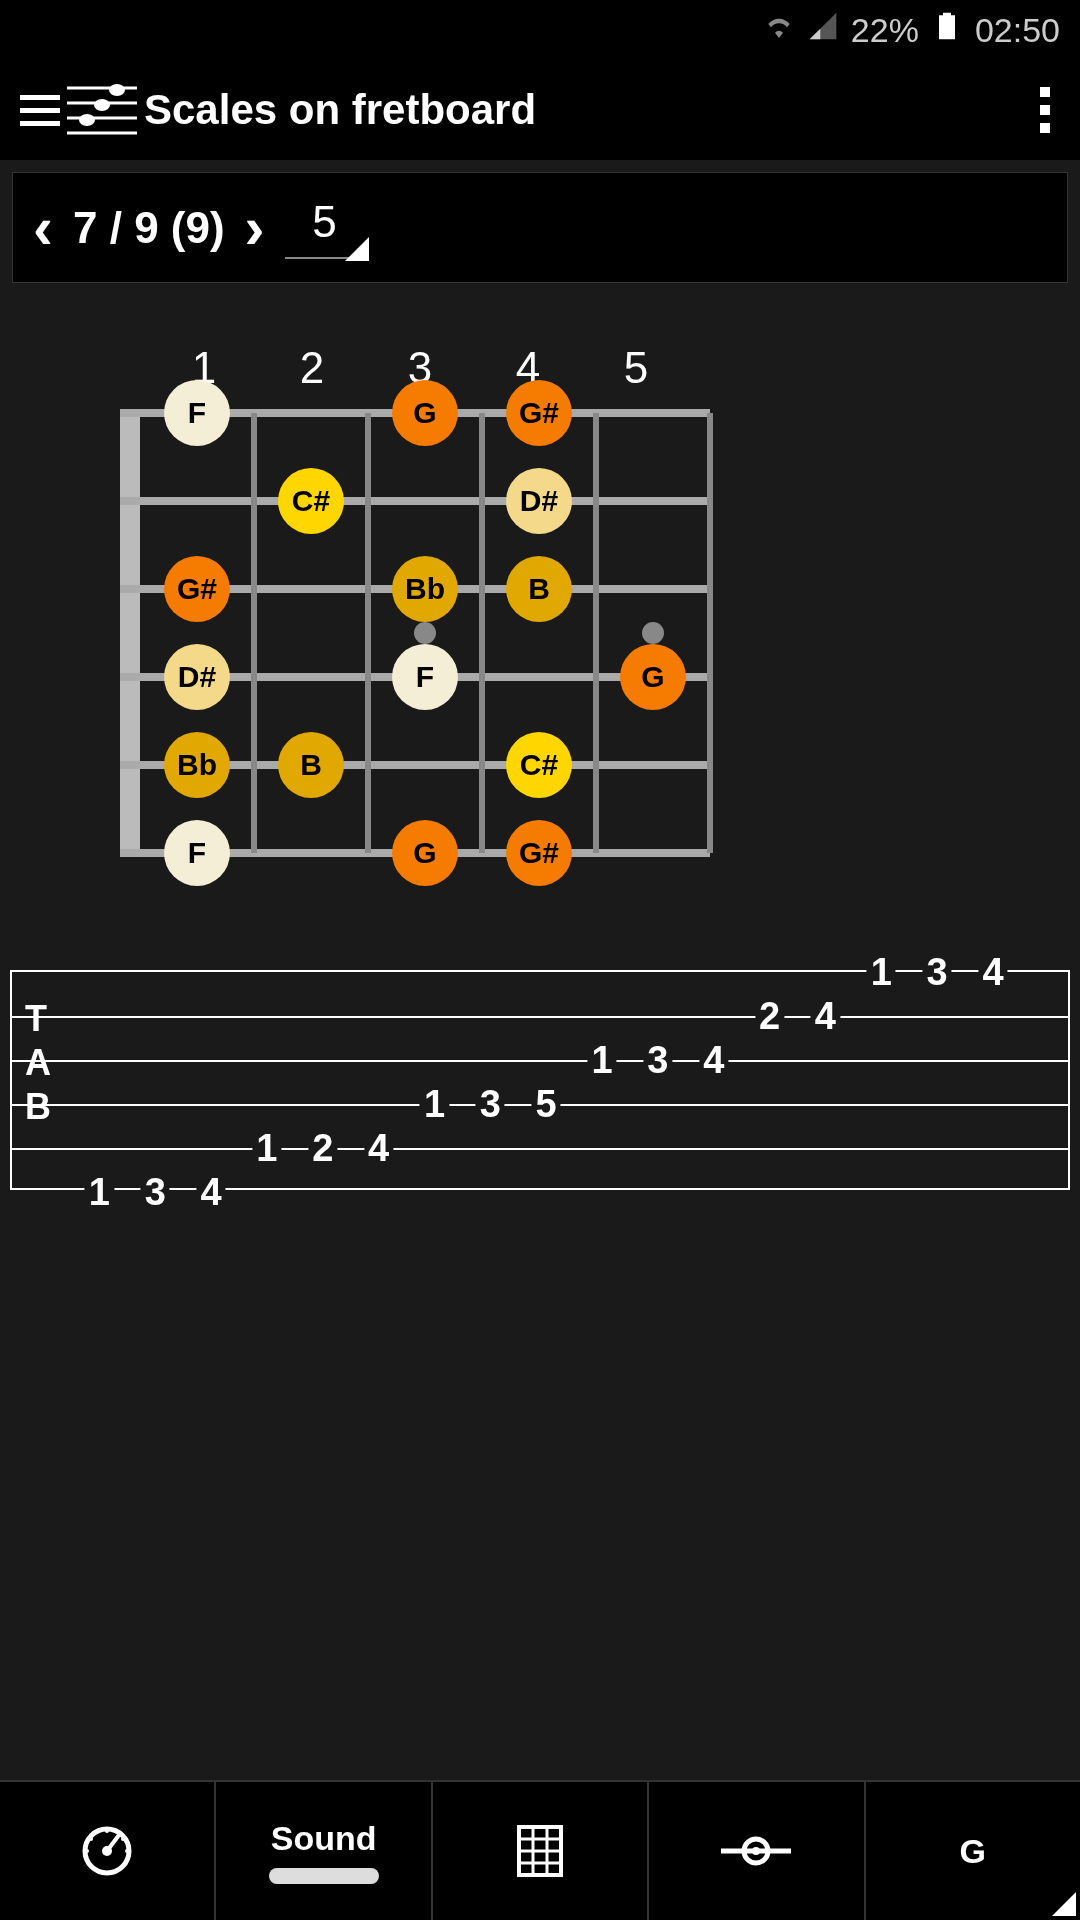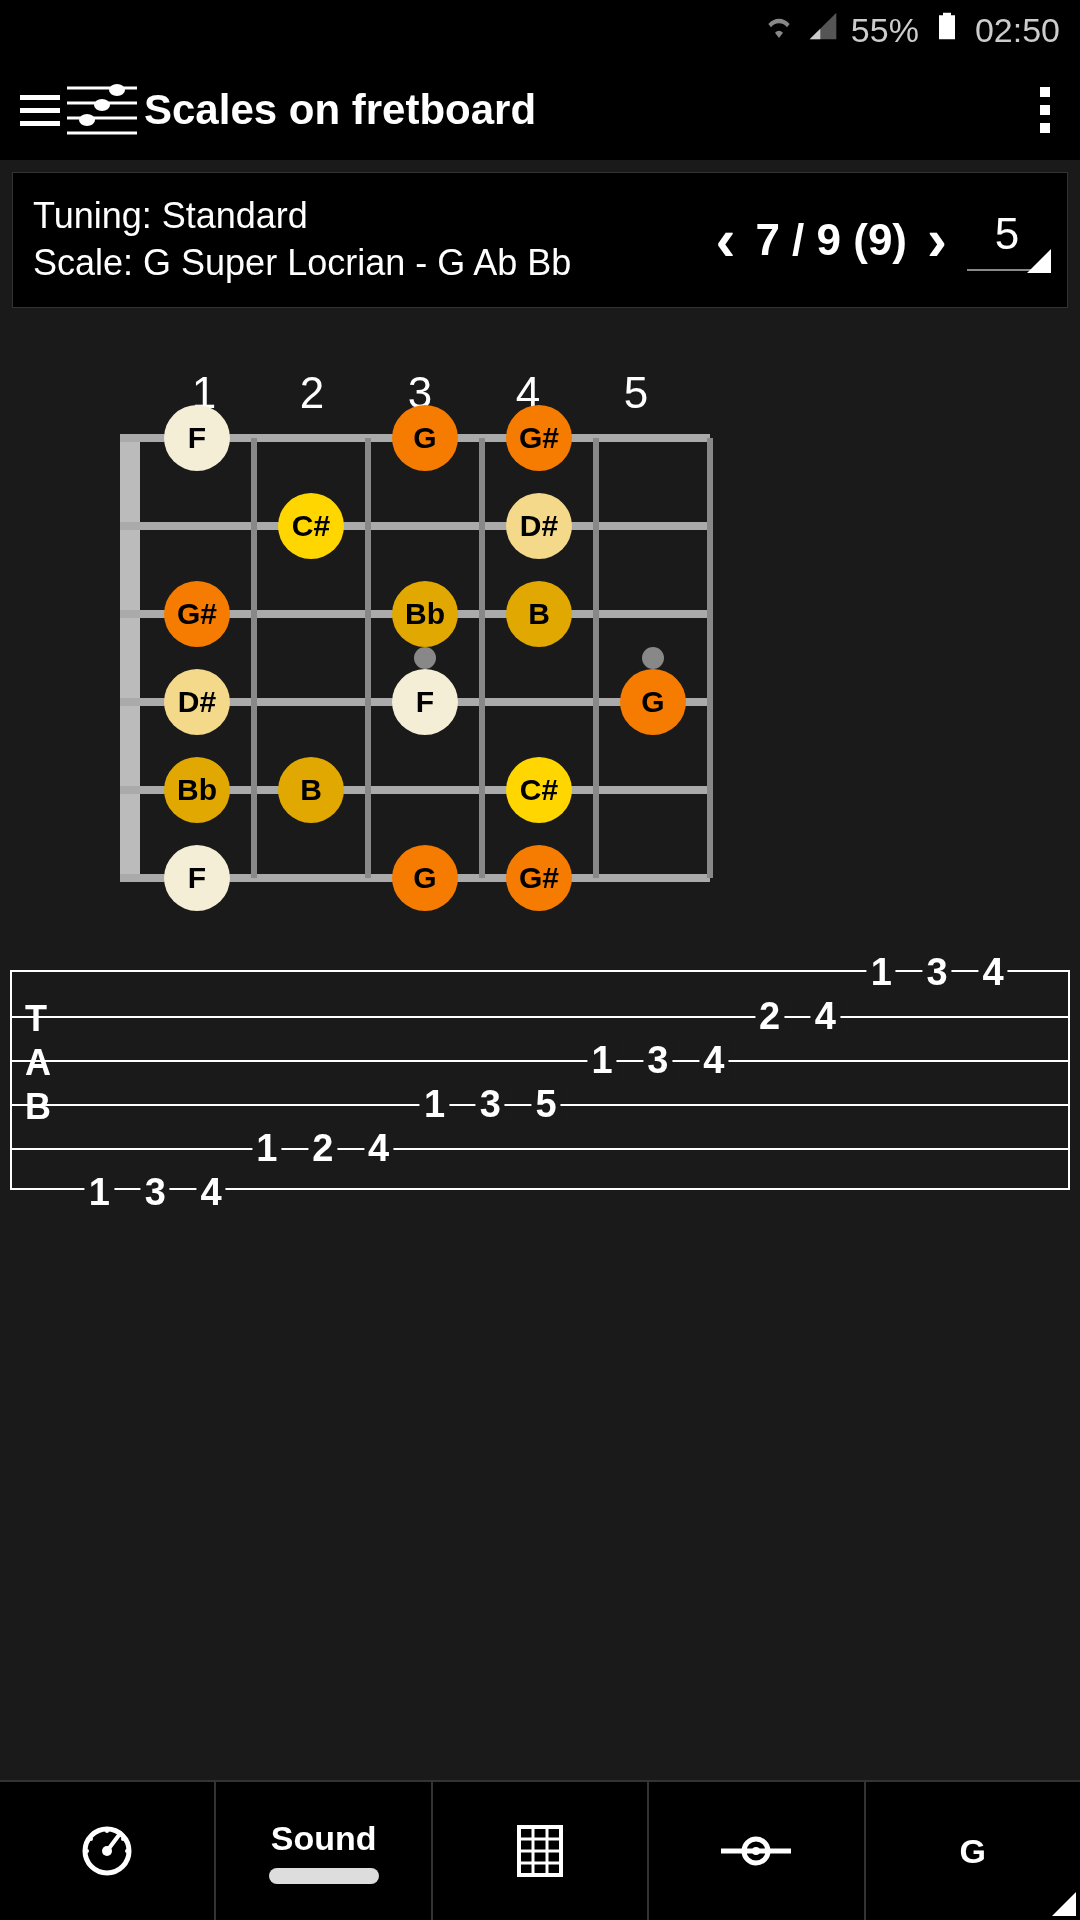--- a/index.html
+++ b/index.html
@@ -62,21 +62,21 @@
     <svg viewBox="0 0 24 24" fill="#888">
         <path d="M12 21l-3-4c1-1 2-1.5 3-1.5s2 .5 3 1.5l-3 4zm-6-8l-2-2.5C6 8 9 6.5 12 6.5s6 1.5 8 4l-2 2.5c-1.5-1.8-3.6-3-6-3s-4.5 1.2-6 3z"></path>
       </svg>
   </span>
   <span>
     <svg viewBox="0 0 24 24">
         <path fill="#555" d="M2 22L22 2v20H2z"></path>
         <path fill="#ccc" d="M2 22L10 14v8H2z"></path>
       </svg>
   </span>
-  <span>55%</span>
+  <span>22%</span>
   <span>
     <svg viewBox="0 0 24 24" fill="#fff">
         <path d="M15 4V2H9v2H6v18h12V4h-3z"></path>
       </svg>
   </span>
   <span>02:50</span>
 </div>
 
 <div class="app-bar">
   <div class="hamburger">
@@ -101,24 +101,20 @@
   </div>
   <div class="app-title">Scales on fretboard</div>
   <div class="overflow-menu">
       <span></span>
       <span></span>
       <span></span>
     </div>
 </div>
 
 <div class="info-panel">
-  <div class="info-text">
-    <div>Tuning: Standard</div>
-    <div>Scale: G Super Locrian  -  G Ab Bb</div>
-  </div>
   <div class="nav-arrows">
     <span class="chev">‹</span>
     <span>7 / 9 (9)</span>
     <span class="chev">›</span>
   </div>
   <div class="pos-input">5</div>
 </div>
 
 <div class="fretboard-wrap">
   <div class="fret-numbers" id="fret-numbers">

